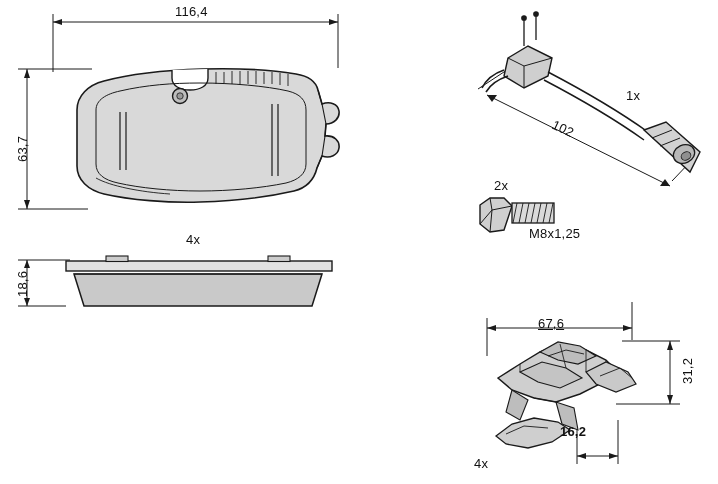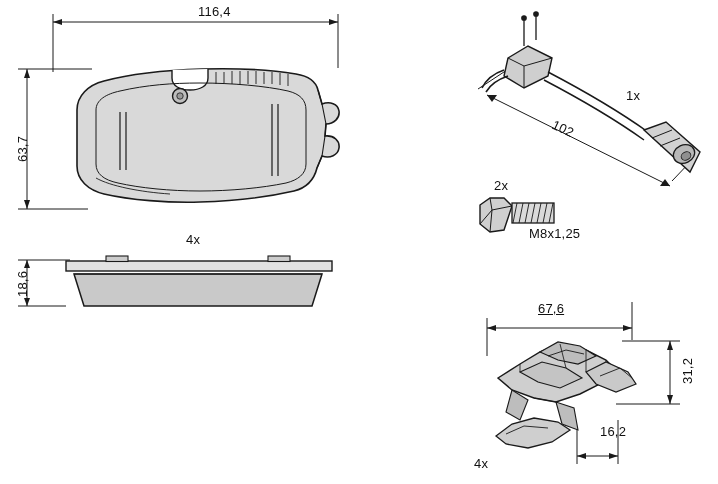--- a/index.html
+++ b/index.html
@@ -247,35 +247,35 @@
       <line x1="534" y1="398" x2="556" y2="402"></line>
       <line x1="560" y1="344" x2="566" y2="368"></line>
       <line x1="586" y1="350" x2="586" y2="372"></line>
       <line x1="520" y1="364" x2="520" y2="372"></line>
       <line x1="606" y1="360" x2="606" y2="362"></line>
     </g>
   </g>
 
 </svg>
 
-<div class="lbl" style="left:175px; top:4px;margin-left:23px;">116,4</div>
+<div class="lbl" style="left:175px; top:4px;">116,4</div>
 
 <div class="lbl rot" style="left:15px; top:162px;">63,7</div>
 
 <div class="lbl" style="left:186px; top:232px;">4x</div>
 
 <div class="lbl rot" style="left:15px; top:297px;">18,6</div>
 
 <div class="lbl" style="left:626px; top:88px;">1x</div>
 
 <div class="lbl" style="left:556px; top:117px; transform: rotate(25deg); transform-origin: 0 0;">102</div>
 
 <div class="lbl" style="left:494px; top:178px;text-align:right;">2x</div>
 
 <div class="lbl" style="left:529px; top:226px;text-align:center;">M8x1,25</div>
 
-<div class="lbl" style="left:538px; top:301px;text-decoration:underline;">67,6</div>
+<div class="lbl" style="left:538px; top:316px;text-decoration:underline;">67,6</div>
 
 <div class="lbl rot" style="left:680px; top:384px;">31,2</div>
 
-<div class="lbl" style="left:600px; top:424px;">16,2</div>
+<div class="lbl" style="left:560px; top:424px;font-weight:bold;">16,2</div>
 
 <div class="lbl" style="left:474px; top:456px;">4x</div>
 
 </body></html>

